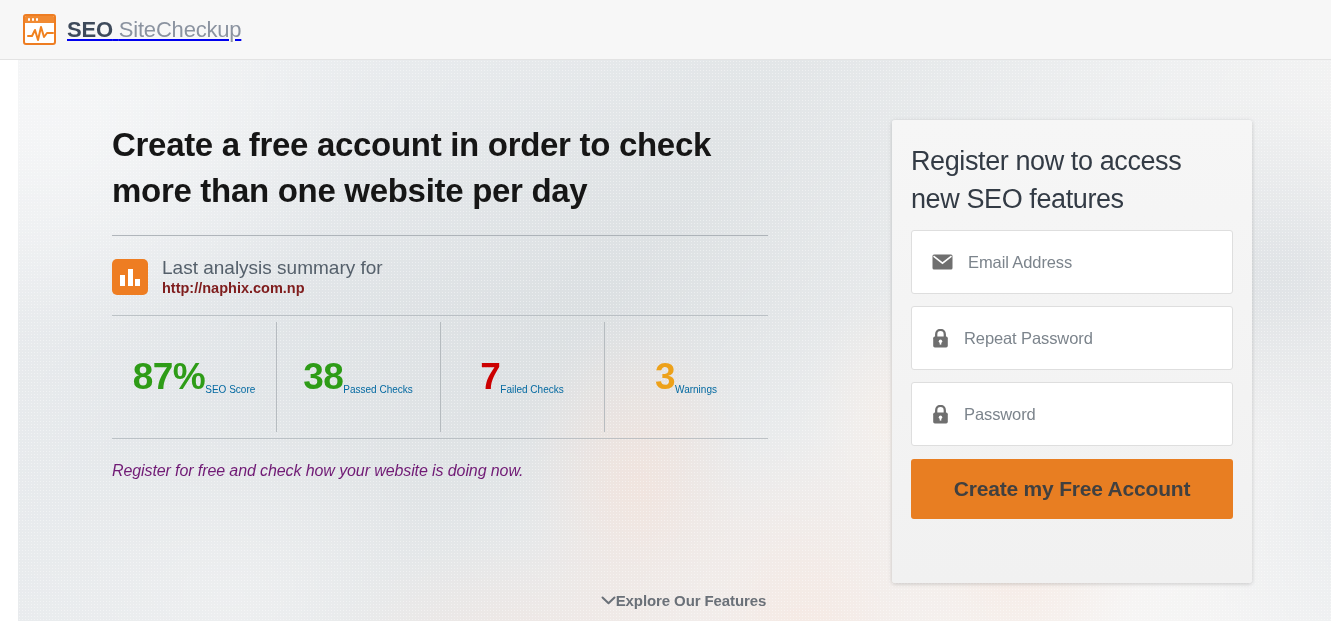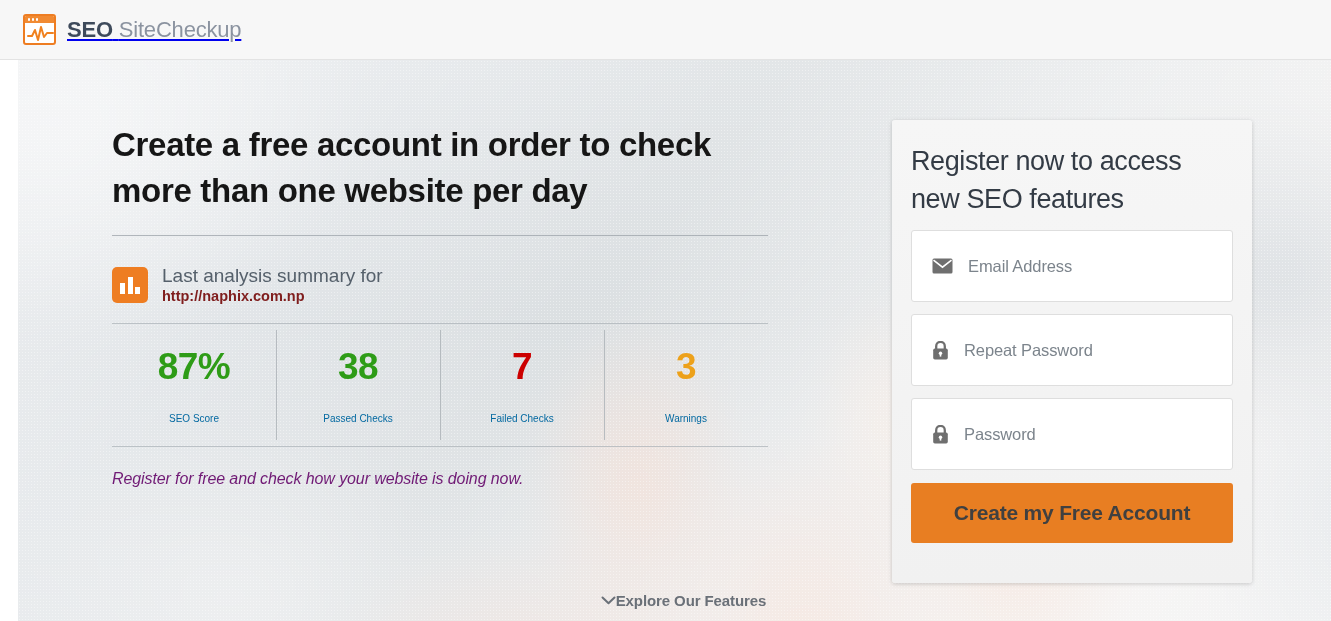--- a/index.html
+++ b/index.html
@@ -121,21 +121,21 @@
   }
   .rule {
     height: 1px;
     background: #9ba2a8;
     opacity: 0.75;
     margin: 21px 0 0 0;
   }
 
   .summary {
     display: flex; align-items: center;
-    margin-top: 28px;
+    margin-top: 20px;
   }
   .summary .chart-icon {
     width: 36px; height: 36px;
     background: #ee7d22;
     border-radius: 5px;
     position: relative;
     flex: 0 0 auto;
   }
   .summary .chart-icon i {
     position: absolute; bottom: 9px; width: 5px; background: #fff; display: block;
@@ -152,21 +152,21 @@
     margin-top: 17px;
   }
 
   .stats {
     display: flex;
     margin-top: 0;
     height: 122px;
   }
   .stat {
     flex: 1 1 0;
-    display: flex; flex-direction: column;
+    display: flex; flex-direction: row;
     align-items: center; justify-content: center;
     position: relative;
   }
   .stat + .stat::before {
     content: ""; position: absolute; left: 0; top: 6px; bottom: 6px;
     width: 1px; background: #aeb4b9; opacity: .85;
   }
   .stat .num {
     font-size: 37px; font-weight: bold; line-height: 42px;
     letter-spacing: -0.5px;
@@ -196,21 +196,21 @@
   }
   .panel h2 {
     font-size: 27px;
     line-height: 38px;
     font-weight: normal;
     color: #333b45;
     letter-spacing: -0.4px;
   }
   .field {
     margin-top: 12px;
-    height: 72px;
+    height: 64px;
     background: #ffffff;
     border: 1px solid #dedede;
     border-radius: 3px;
     display: flex; align-items: center;
     padding-left: 20px;
     cursor: text;
   }
   .field .fi { flex: 0 0 auto; margin-right: 15px; display: flex; }
   .field .ph { font-size: 16.5px; color: #7c848c; letter-spacing: -0.1px; }
   .cta {

